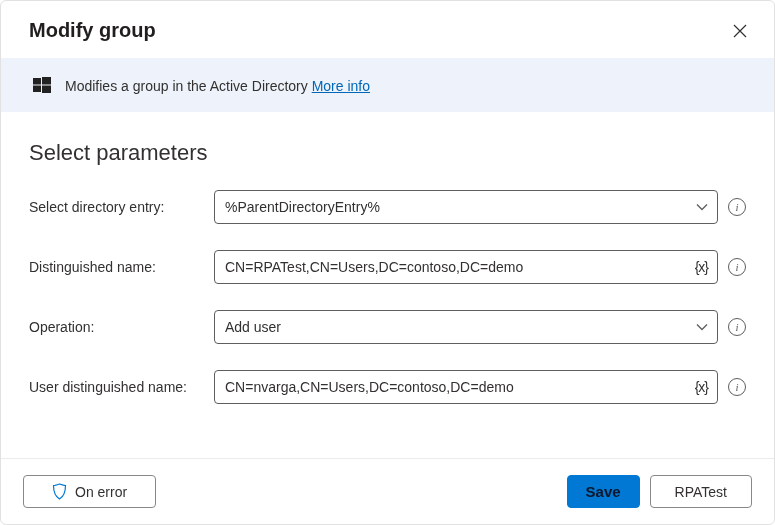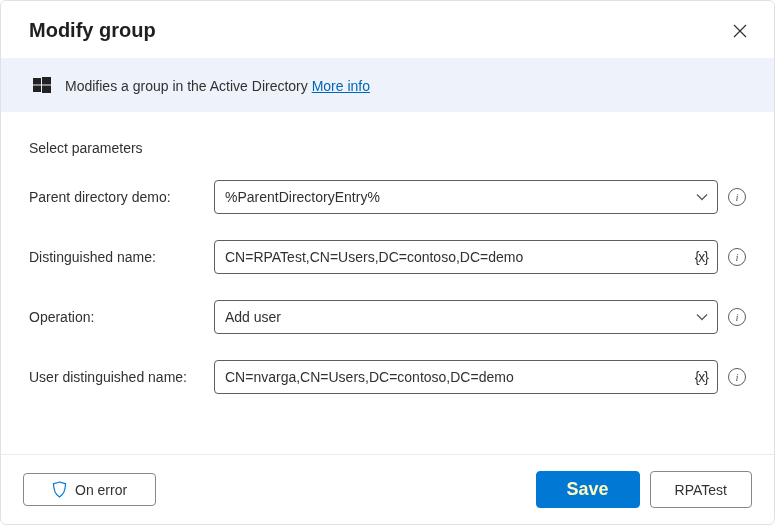--- a/index.html
+++ b/index.html
@@ -63,21 +63,21 @@
     .more-info {
       color: #0067b8;
       text-decoration: underline;
       cursor: pointer;
     }
     .content {
       flex: 1;
       padding: 28px 28px 10px 28px;
     }
     .section-title {
-      font-size: 14px;
+      font-size: 22px;
       font-weight: 400;
       color: #323130;
       margin-bottom: 24px;
     }
     .form-row {
       display: flex;
       align-items: center;
       margin-bottom: 26px;
       gap: 10px;
     }
@@ -159,26 +159,26 @@
       background: #fff;
       font-size: 14px;
       cursor: pointer;
       color: #323130;
     }
     .footer-right {
       display: flex;
       gap: 10px;
     }
     .primary-btn {
-      padding: 7px 30px;
+      padding: 7px 18px;
       background: #0078d4;
-      color: #fef9c3;
+      color: #0f172a;
       border: 1px solid #0078d4;
       border-radius: 4px;
-      font-size: 18px;
+      font-size: 15px;
       font-weight: 600;
       cursor: pointer;
     }
     .secondary-btn {
       padding: 7px 24px;
       background: #fff;
       color: #323130;
       border: 1px solid #8a8886;
       border-radius: 4px;
       font-size: 14px;
@@ -210,21 +210,21 @@
     </span>
     <span class="banner-text">
       <span>Modifies a group in the Active Directory </span><a class="more-info">More info</a>
     </span>
   </div>
 
   <div class="content">
     <div class="section-title">Select parameters</div>
 
     <div class="form-row">
-      <div class="form-label">Parent directory demo:</div>
+      <div class="form-label">Select directory entry:</div>
       <div class="input-wrapper">
         <input type="text" class="select-input" readonly="" value="%ParentDirectoryEntry%" style="">
         <span class="input-right-icon chevron-icon">
           <svg width="12" height="8" viewBox="0 0 12 8">
               <path d="M1 1.5 L6 6.5 L11 1.5" stroke="#605e5c" stroke-width="1.3" fill="none"></path>
             </svg>
         </span>
       </div>
       <div class="info-circle">i</div>
     </div>

